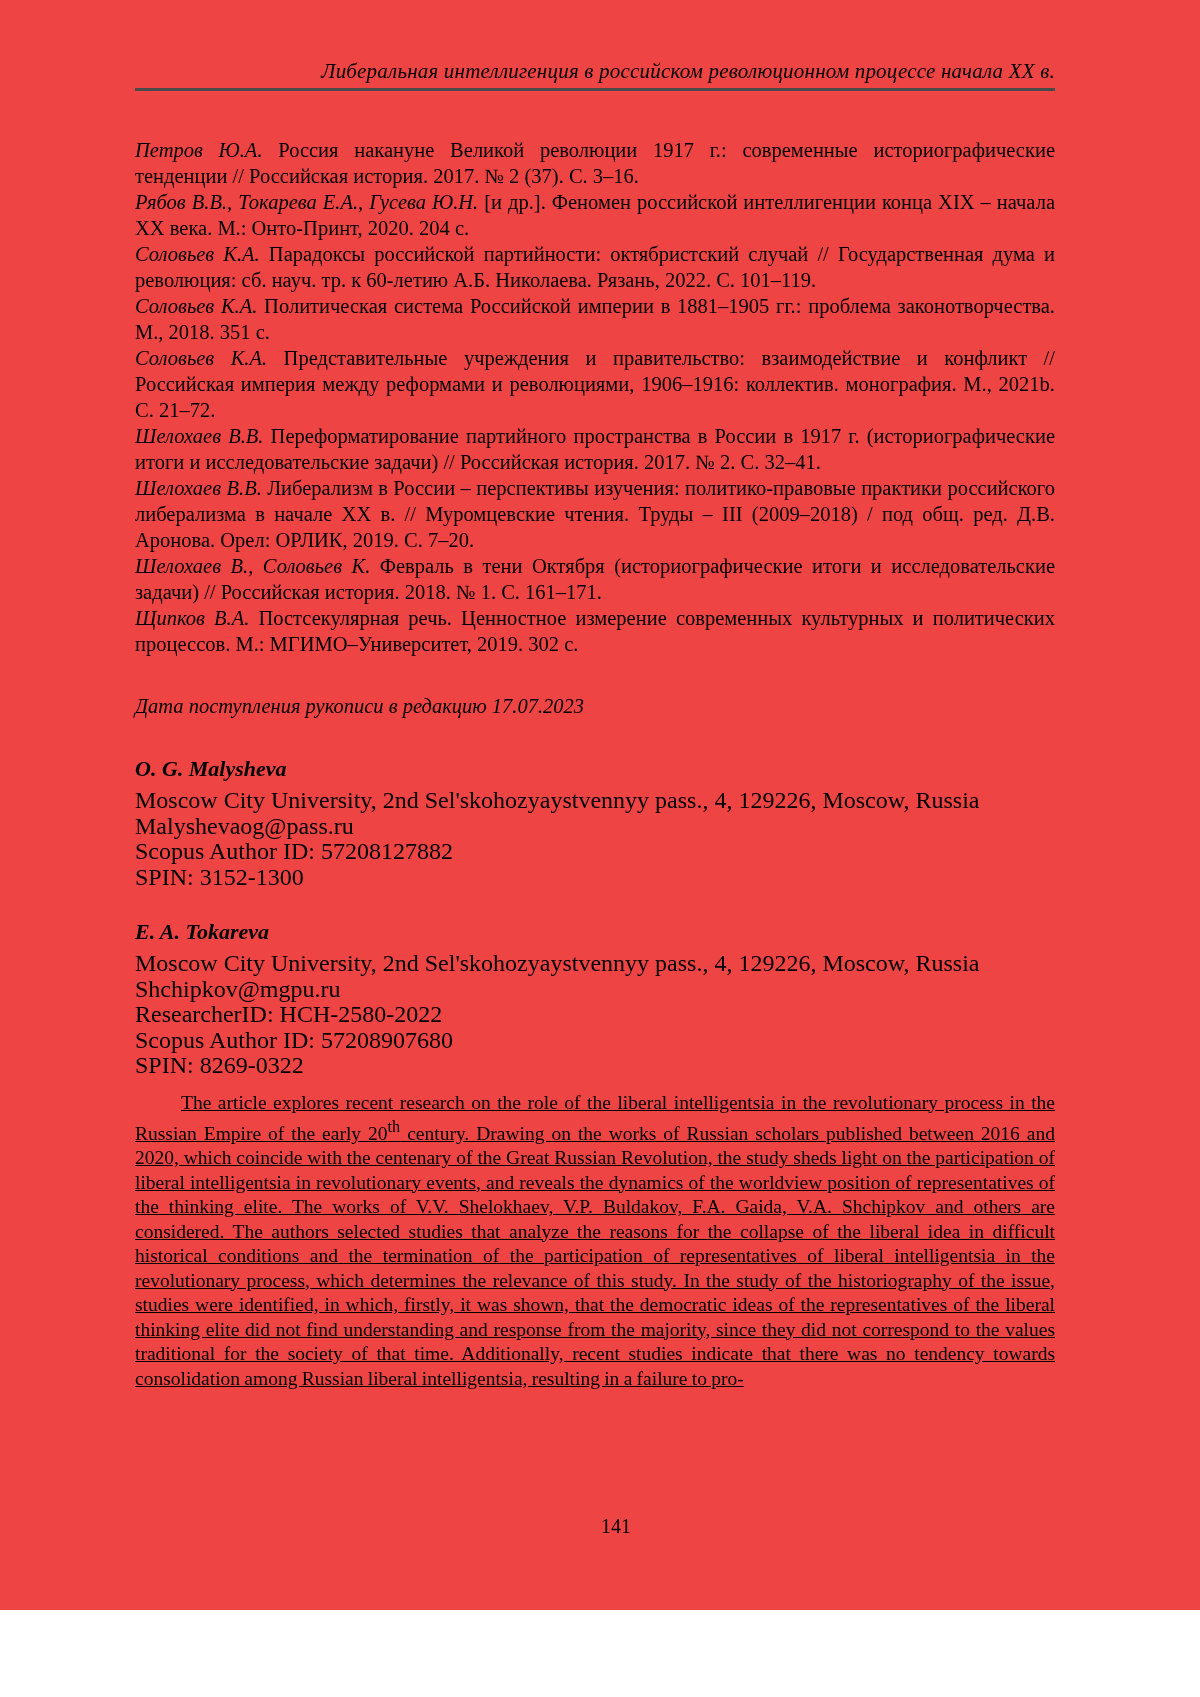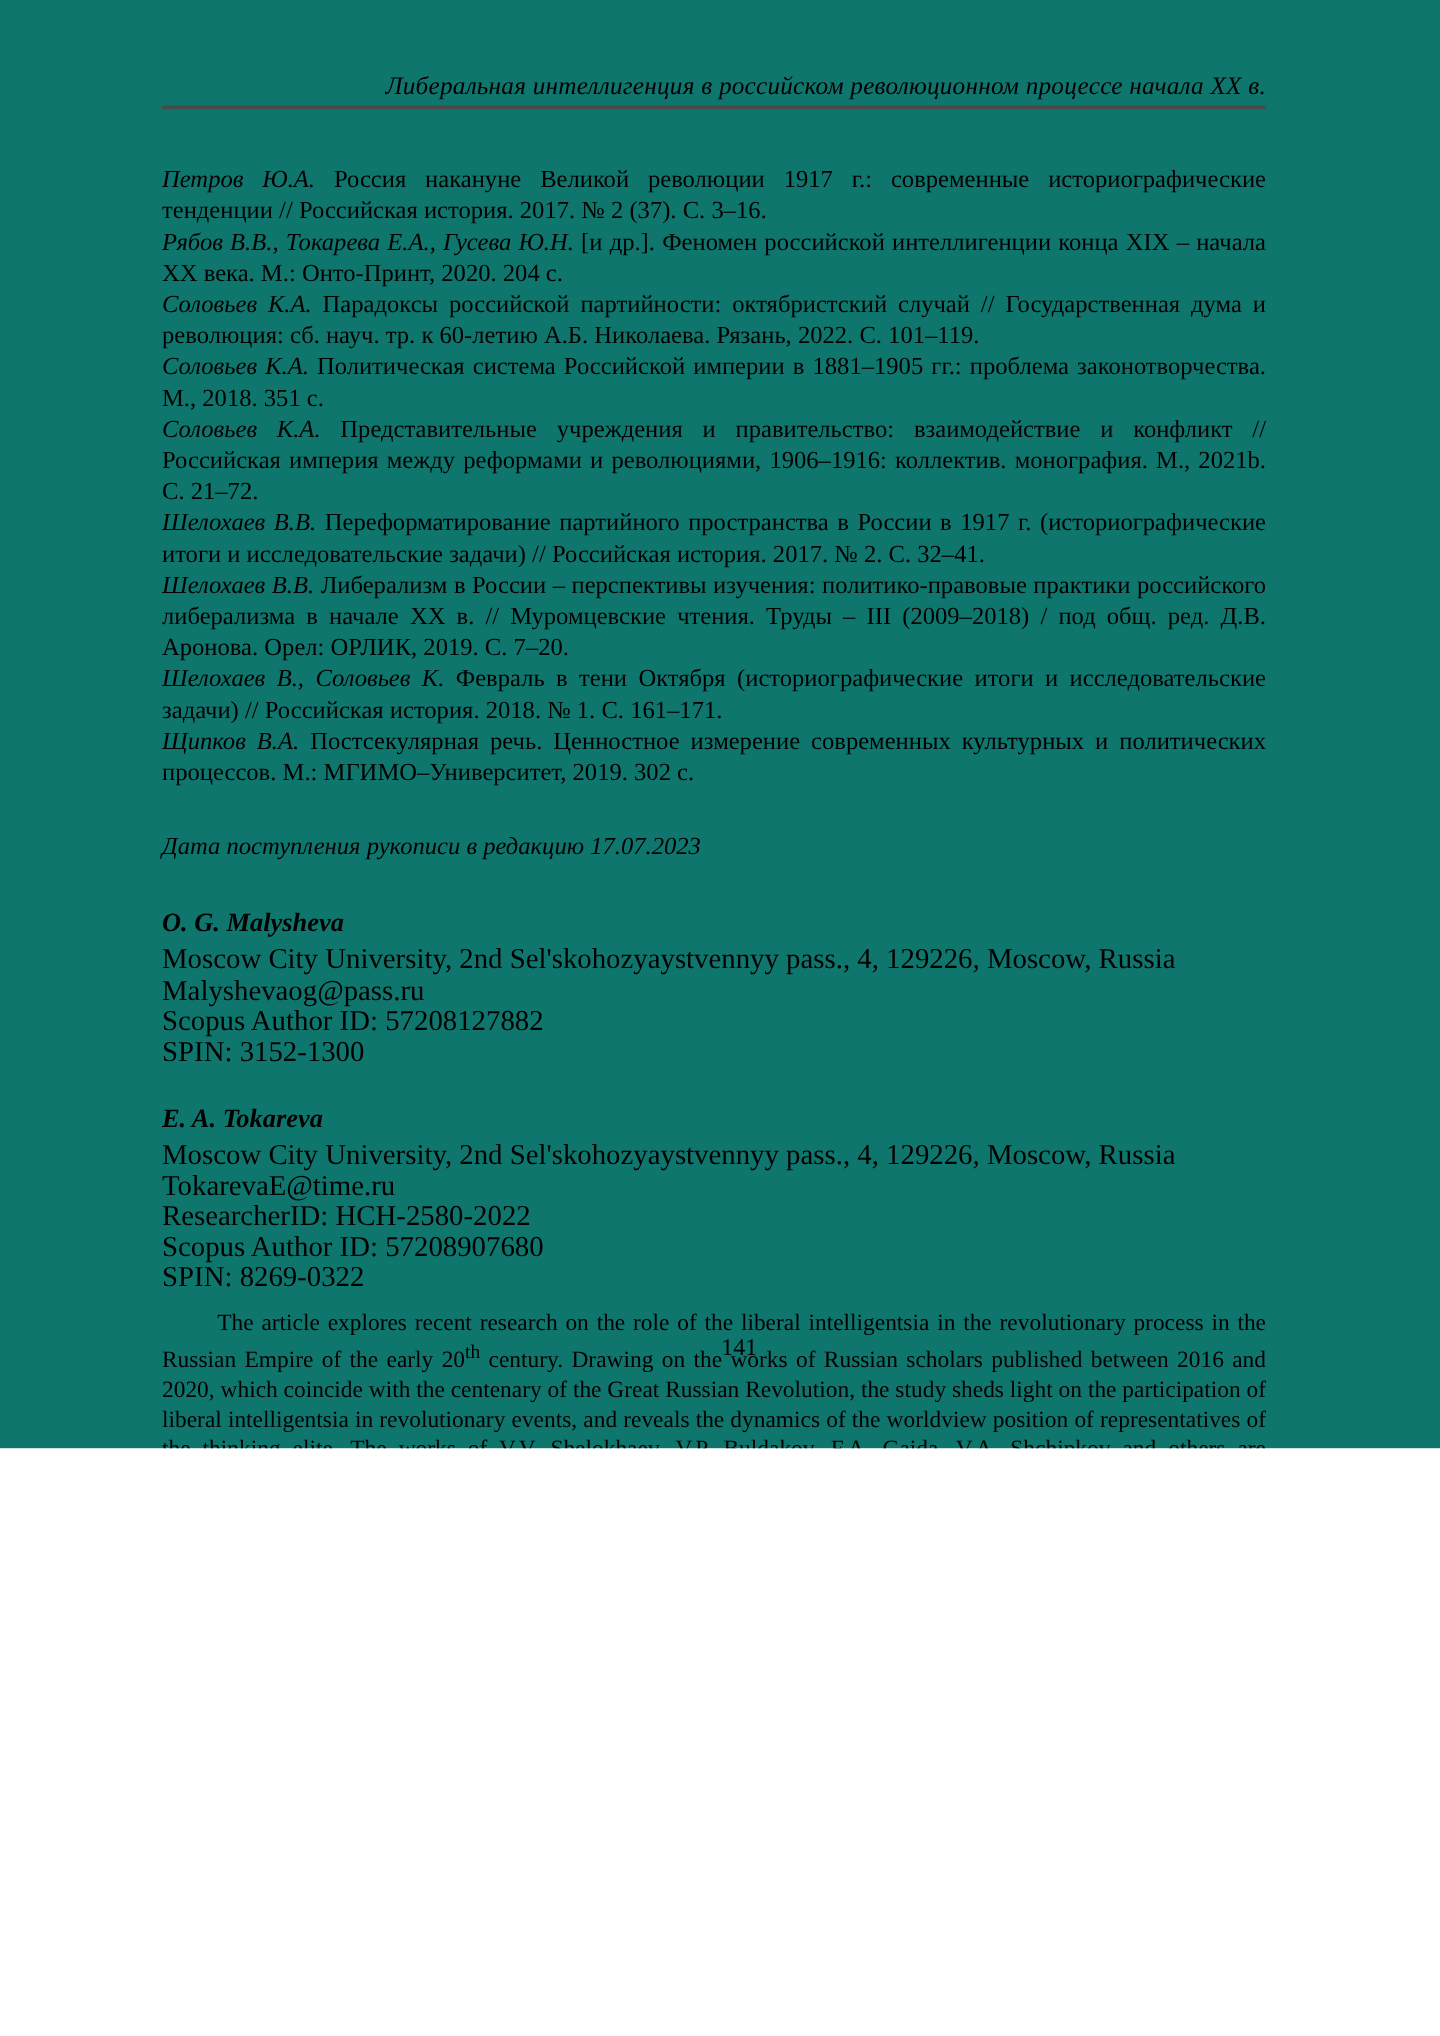--- a/index.html
+++ b/index.html
@@ -1,20 +1,20 @@
 <!DOCTYPE html>
 <html><head>
 <meta charset="utf-8">
 <style>
   * { margin:0; padding:0; box-sizing:border-box; }
   html,body { background:#ffffff; }
   .page {
     position:relative;
-    width:1200px; height:1207px;
-    background:#0f766e; color:#000;
+    width:1200px; height:1610px;
+    background:#ef4444; color:#000;
     font-family:"Liberation Serif","DejaVu Serif",serif;
     overflow:hidden;
   }
   .content { margin:0 145px 0 135px; }
 
   .running-head {
     margin-top:58px;
     font-size:21px; font-style:italic;
     text-align:right; line-height:26px;
     letter-spacing:0.2px;
@@ -43,20 +43,21 @@
   .author-block-2 { margin-top:28px; }
   .author-name { font-size:22px; font-weight:bold; font-style:italic; line-height:28px; }
   .author-details { margin-top:5px; font-size:24px; line-height:25.5px; }
   .author-details div { white-space:nowrap; }
 
   .abstract {
     margin-top:12px;
     font-size:19.5px; line-height:24.5px;
     text-align:justify; text-indent:46px;
     word-spacing:-0.6px;
+    text-decoration:underline;
   }
 
   .page-number {
     position:absolute; left:16px; bottom:72px;
     width:100%; text-align:center;
     font-size:20px;
   }
 </style>
 </head>
 <body>
@@ -89,21 +90,21 @@
         <div>Malyshevaog@pass.ru</div>
         <div>Scopus Author ID: 57208127882</div>
         <div>SPIN: 3152-1300</div>
       </div>
     </div>
 
     <div class="author-block-2">
       <div class="author-name">E. A. Tokareva</div>
       <div class="author-details">
         <div>Moscow City University, 2nd Sel'skohozyaystvennyy pass., 4, 129226, Moscow, Russia</div>
-        <div>TokarevaE@time.ru</div>
+        <div>Shchipkov@mgpu.ru</div>
         <div>ResearcherID: HCH-2580-2022</div>
         <div>Scopus Author ID: 57208907680</div>
         <div>SPIN: 8269-0322</div>
       </div>
     </div>
 
     <div class="abstract"><span>The article explores recent research on the role of the liberal intelligentsia in the revolutionary process in the Russian Empire of the early 20</span><sup>th</sup><span> century. Drawing on the works of Russian scholars published between 2016 and 2020, which coincide with the centenary of the Great Russian Revolution, the study sheds light on the participation of liberal intelligentsia in revolutionary events, and reveals the dynamics of the worldview position of representatives of the thinking elite. The works of V.V. Shelokhaev, V.P. Buldakov, F.A. Gaida, V.A. Shchipkov and others are considered. The authors selected studies that analyze the reasons for the collapse of the liberal idea in difficult historical conditions and the termination of the participation of representatives of liberal intelligentsia in the revolutionary process, which determines the relevance of this study. In the study of the historiography of the issue, studies were identified, in which, firstly, it was shown, that the democratic ideas of the representatives of the liberal thinking elite did not find understanding and response from the majority, since they did not correspond to the values traditional for the society of that time. Additionally, recent studies indicate that there was no tendency towards consolidation among Russian liberal intelligentsia, resulting in a failure to pro-</span></div>
 
   </div>
 

